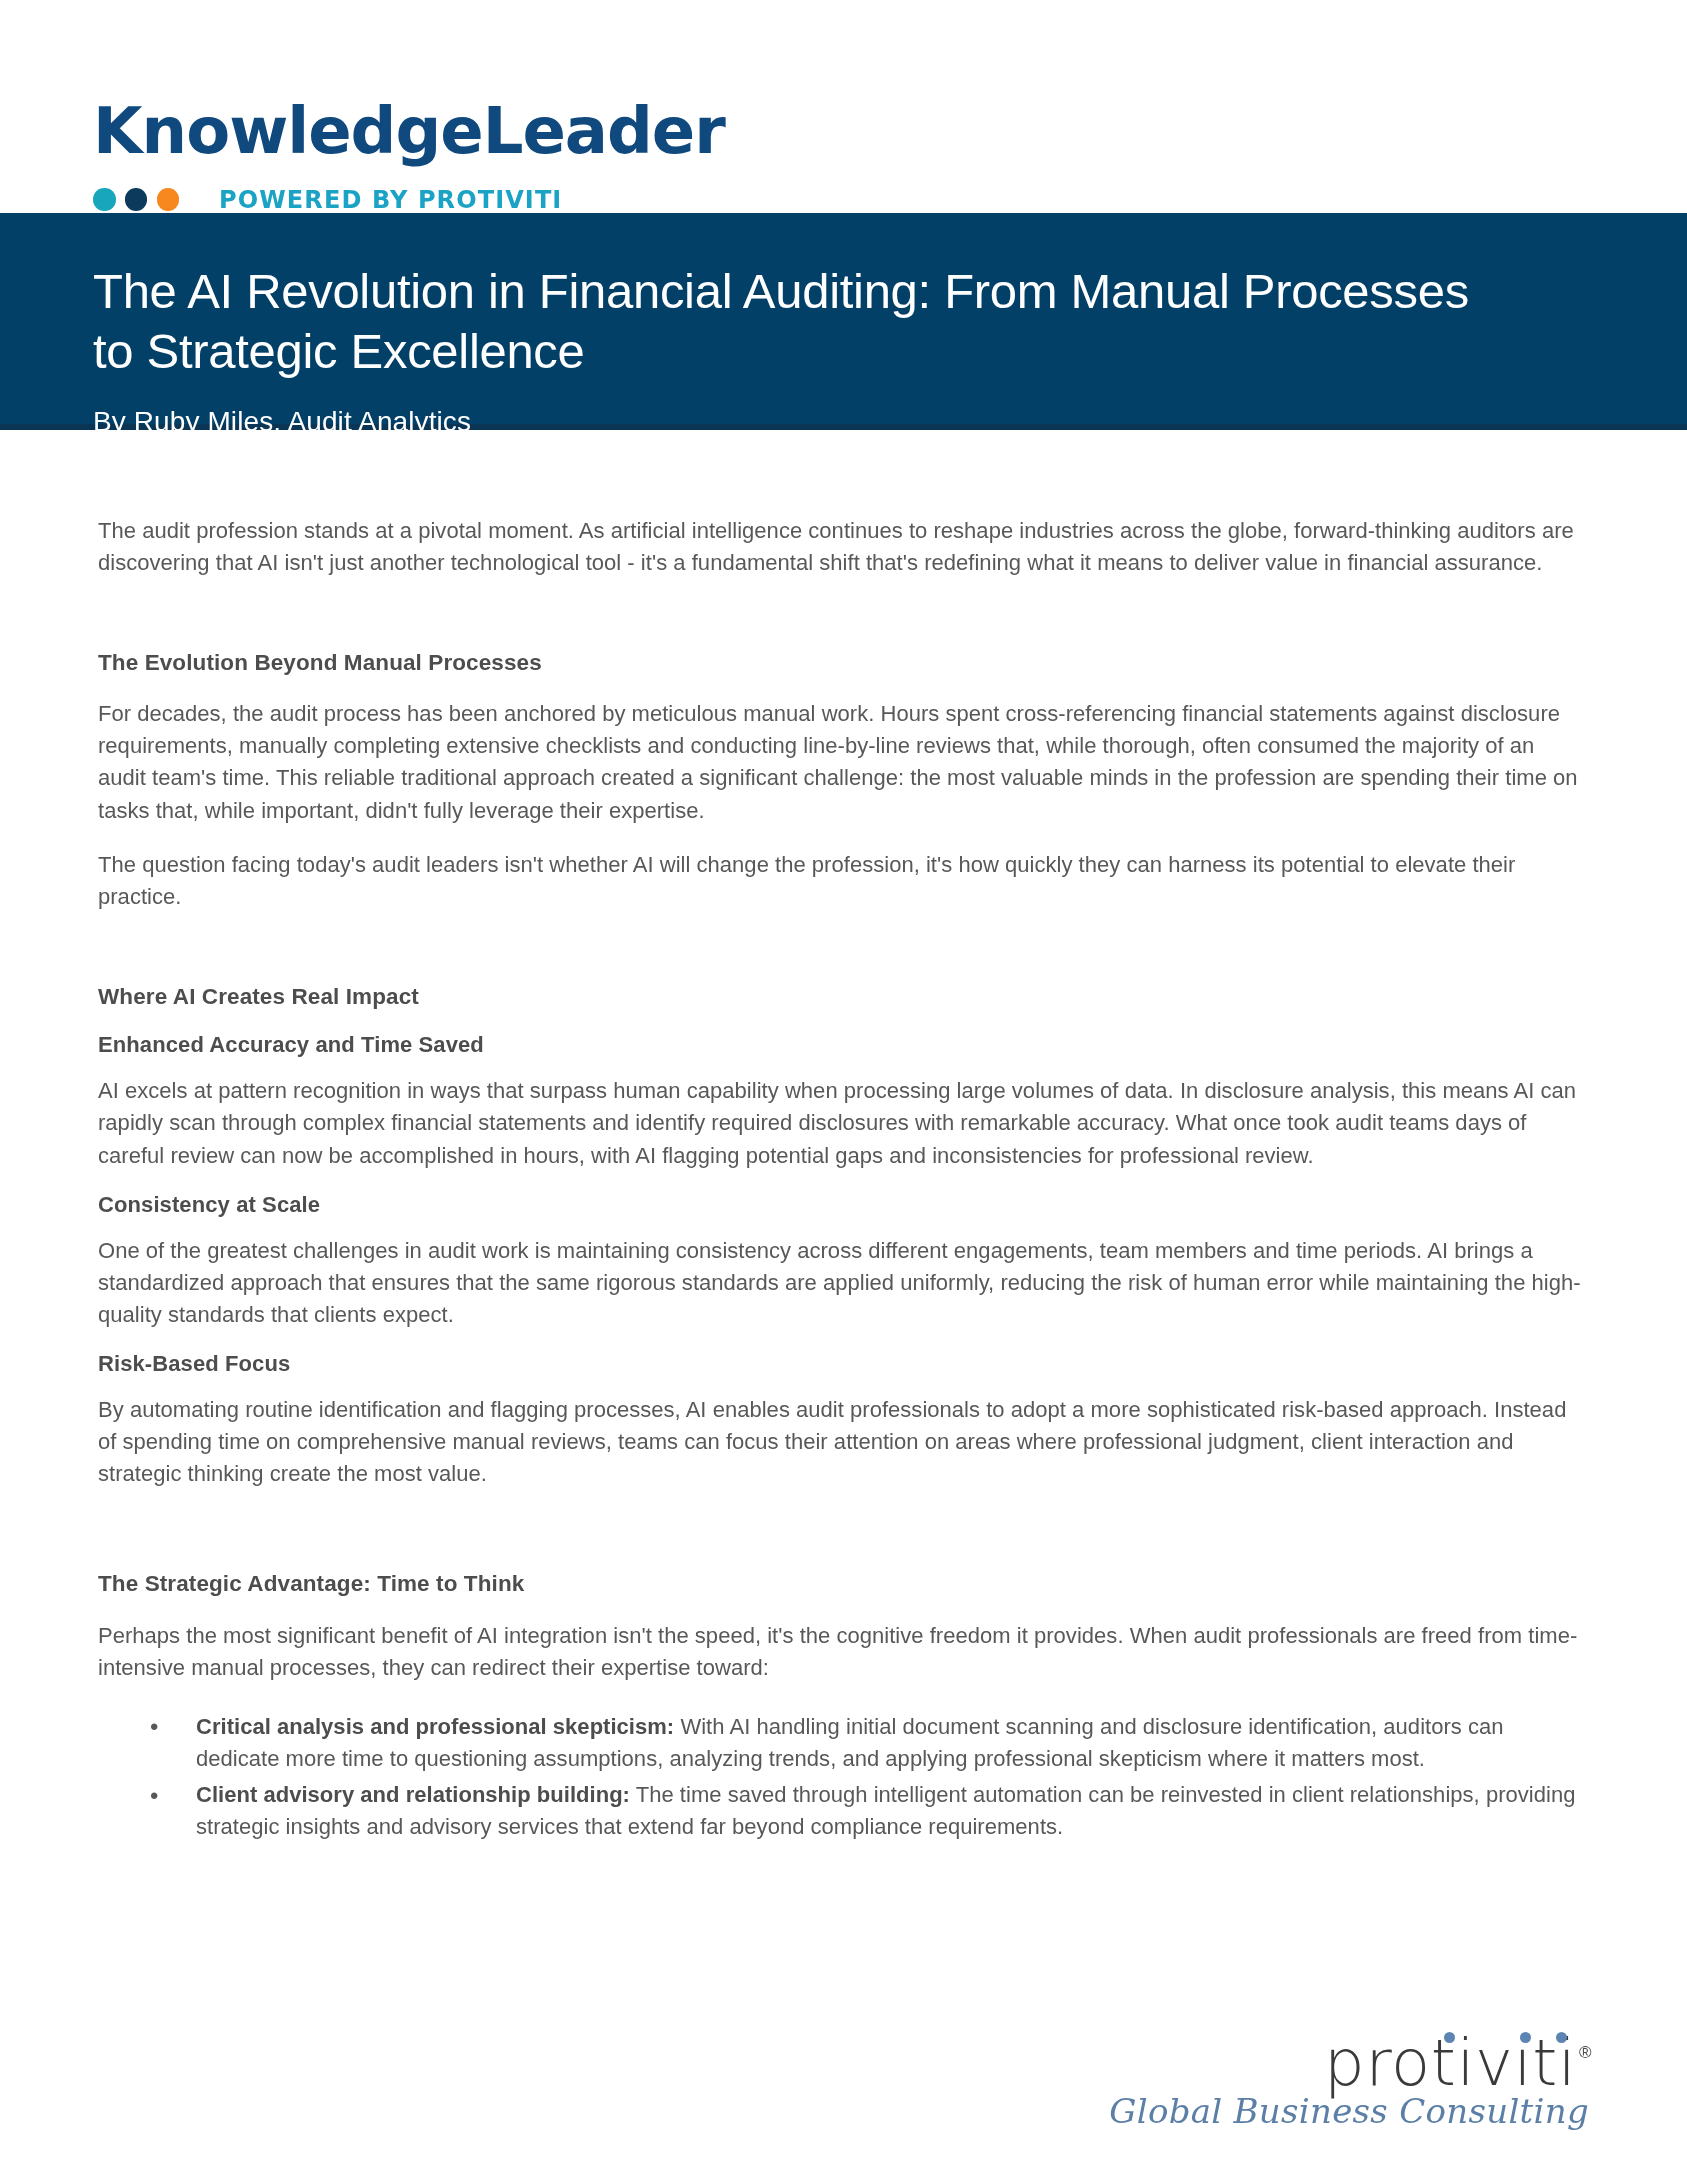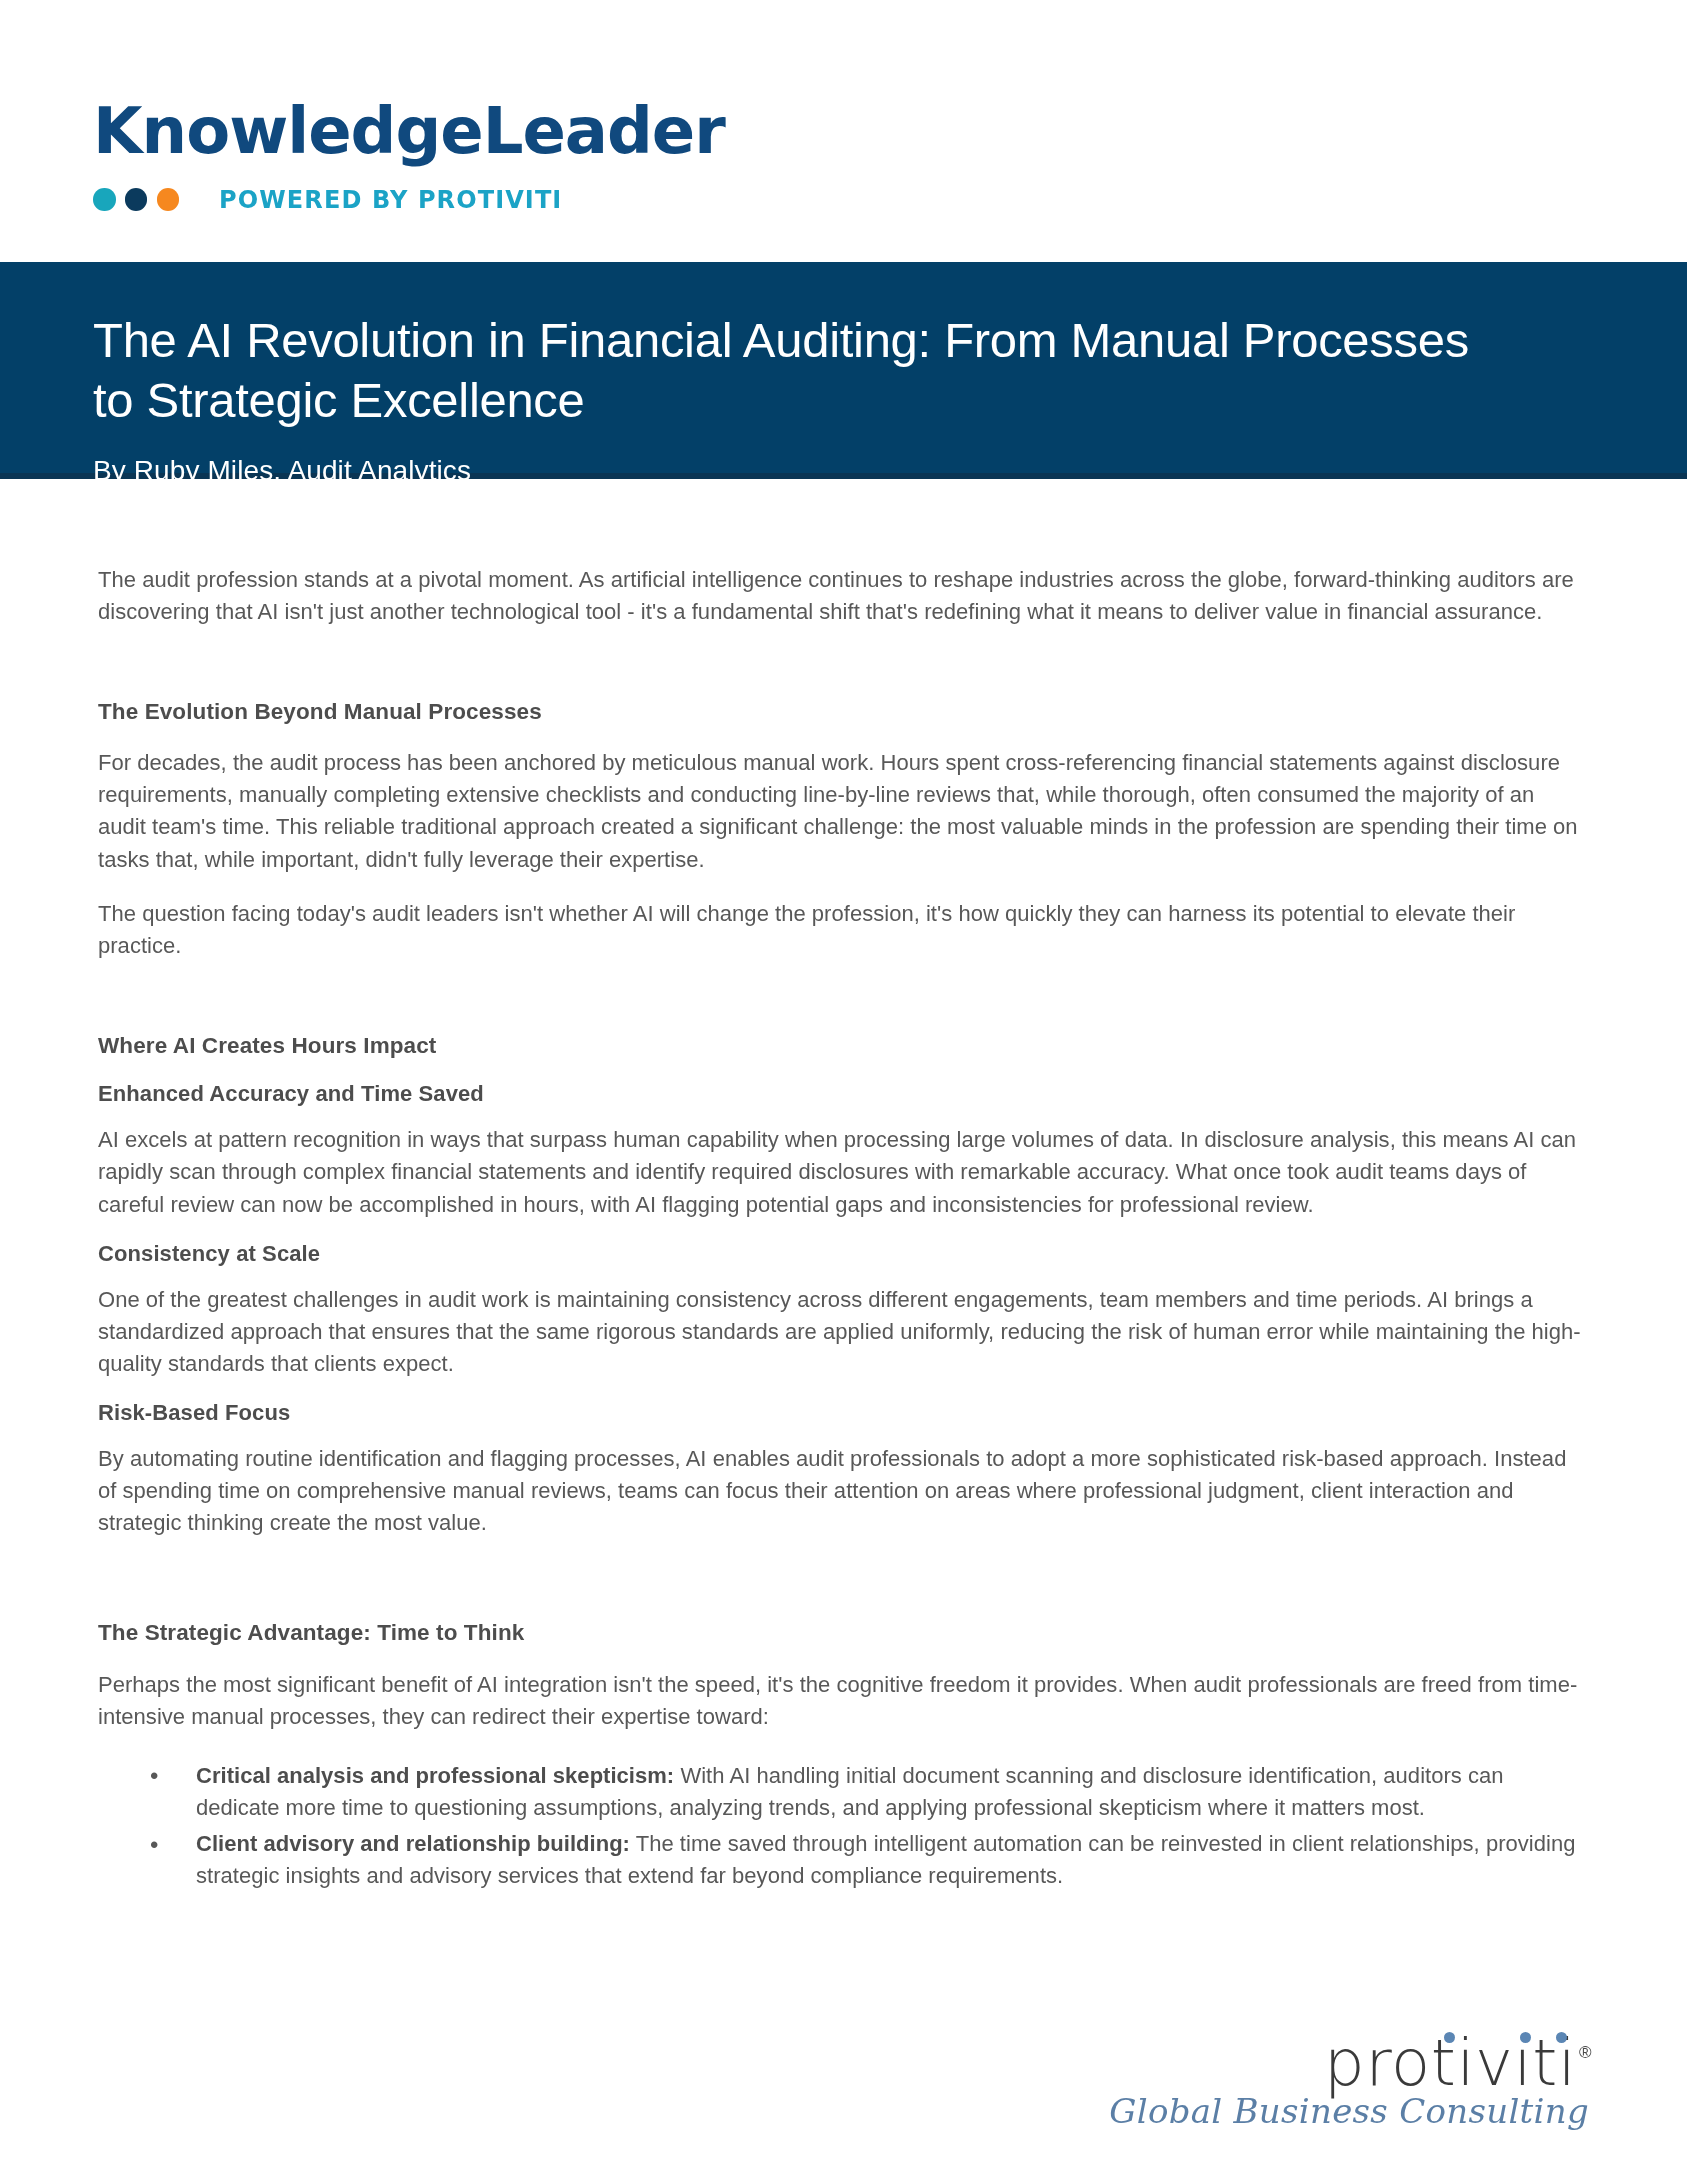--- a/index.html
+++ b/index.html
@@ -11,21 +11,21 @@
     width: 1687px;
     height: 2183px;
     font-family: "Liberation Sans", sans-serif;
     position: relative;
     overflow: hidden;
   }
 
   
   .header {
     padding: 99px 1px 0 93px;
-    height: 262px;
+    height: 213px;
     box-sizing: border-box;
     background: #ffffff;
   }
   .kl-wordmark {
     font-family: "DejaVu Sans", sans-serif;
     font-size: 64px;
     font-weight: bold;
     color: #10497E;
     letter-spacing: -1px;
     line-height: 1.0;
@@ -222,21 +222,21 @@
   <p class="para">The audit profession stands at a pivotal moment. As artificial intelligence continues to reshape industries across the globe, forward-thinking auditors are discovering that AI isn't just another technological tool - it's a fundamental shift that's redefining what it means to deliver value in financial assurance.</p>
 
   <div class="gap-lg"></div>
 
   <h2 class="sec">The Evolution Beyond Manual Processes</h2>
   <p class="para">For decades, the audit process has been anchored by meticulous manual work. Hours spent cross-referencing financial statements against disclosure requirements, manually completing extensive checklists and conducting line-by-line reviews that, while thorough, often consumed the majority of an audit team's time. This reliable traditional approach created a significant challenge: the most valuable minds in the profession are spending their time on tasks that, while important, didn't fully leverage their expertise.</p>
   <p class="para">The question facing today's audit leaders isn't whether AI will change the profession, it's how quickly they can harness its potential to elevate their practice.</p>
 
   <div class="gap-lg"></div>
 
-  <h2 class="sec">Where AI Creates Hours Impact</h2>
+  <h2 class="sec">Where AI Creates Real Impact</h2>
 
   <h3 class="sub">Enhanced Accuracy and Time Saved</h3>
   <p class="para tight">AI excels at pattern recognition in ways that surpass human capability when processing large volumes of data. In disclosure analysis, this means AI can rapidly scan through complex financial statements and identify required disclosures with remarkable accuracy. What once took audit teams days of careful review can now be accomplished in hours, with AI flagging potential gaps and inconsistencies for professional review.</p>
 
   <h3 class="sub">Consistency at Scale</h3>
   <p class="para tight">One of the greatest challenges in audit work is maintaining consistency across different engagements, team members and time periods. AI brings a standardized approach that ensures that the same rigorous standards are applied uniformly, reducing the risk of human error while maintaining the high-quality standards that clients expect.</p>
 
   <h3 class="sub">Risk-Based Focus</h3>
   <p class="para tight">By automating routine identification and flagging processes, AI enables audit professionals to adopt a more sophisticated risk-based approach. Instead of spending time on comprehensive manual reviews, teams can focus their attention on areas where professional judgment, client interaction and strategic thinking create the most value.</p>
 

